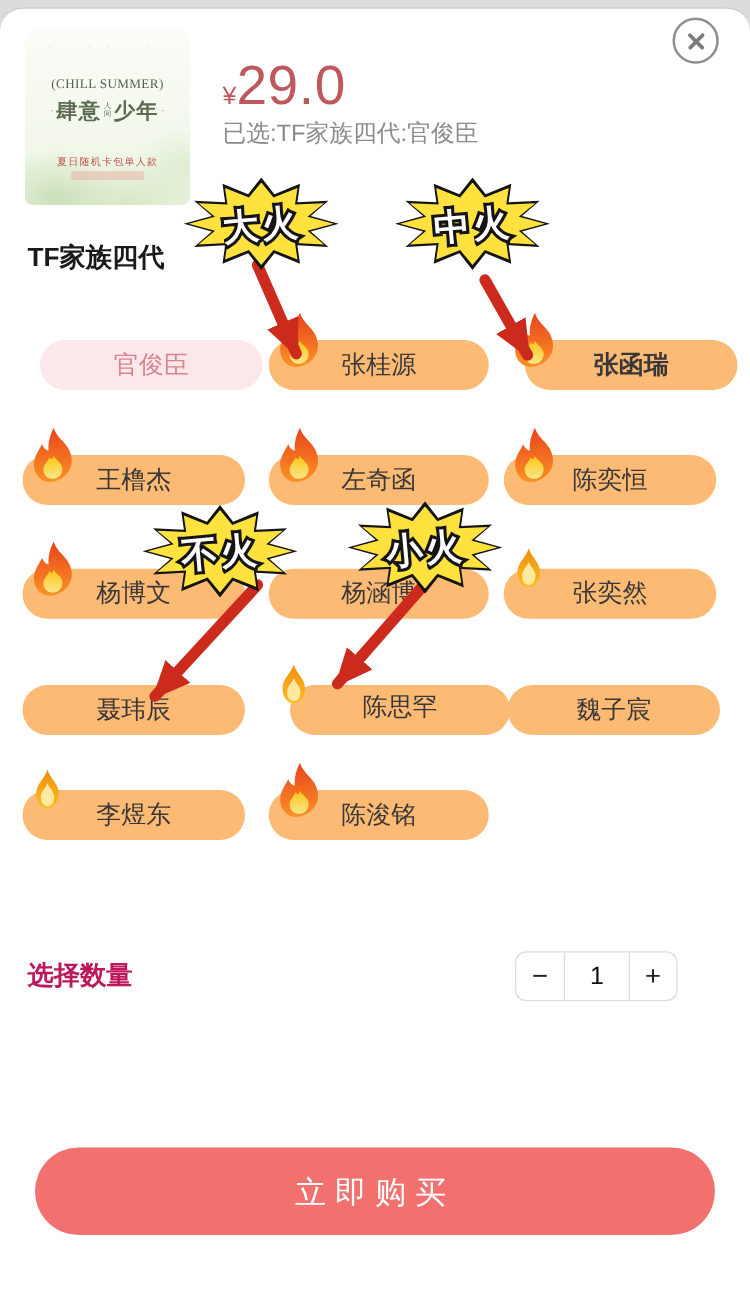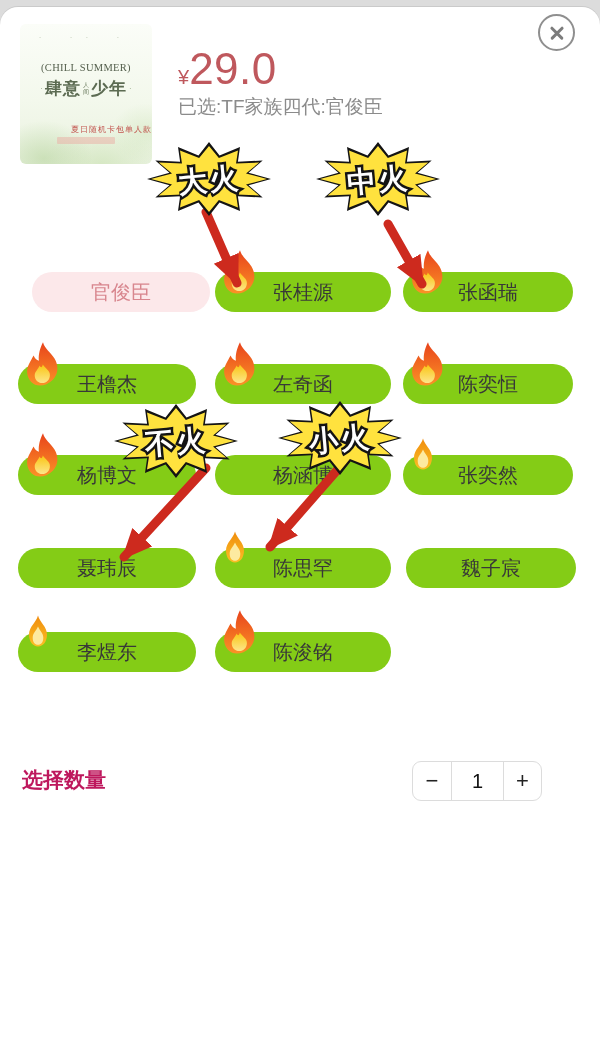--- a/index.html
+++ b/index.html
@@ -13,37 +13,37 @@
       radial-gradient(70px 54px at 18% 96%, rgba(178,209,152,.55), rgba(178,209,152,0) 70%),
       radial-gradient(80px 50px at 62% 100%, rgba(196,222,170,.5), rgba(196,222,170,0) 72%),
       radial-gradient(46px 40px at 95% 78%, rgba(205,228,184,.45), rgba(205,228,184,0) 75%),
       linear-gradient(180deg,#fbfdf8 0%,#f3f8ec 55%,#e9f2df 100%);}
   .album .tick-row{position:absolute;top:10px;left:0;width:100%;text-align:center;font-size:5px;color:#b9c4ae;letter-spacing:14px;}
   .album .brand{position:absolute;top:38px;left:0;width:100%;text-align:center;font-family:"Liberation Serif","DejaVu Serif",serif;font-size:10.5px;color:#55604e;letter-spacing:.3px;}
   .album .title-row{position:absolute;top:53px;left:0;width:100%;display:flex;align-items:center;justify-content:center;gap:2px;color:#5c6b52;font-family:"Liberation Serif","DejaVu Serif",serif;}
   .album .title-big{font-size:17px;font-weight:bold;letter-spacing:1px;text-align:center;}
   .album .title-dot{font-size:8px;color:#8fa17e;}
   .album .title-small{display:flex;flex-direction:column;align-items:center;justify-content:center;font-size:6px;line-height:6.5px;color:#6a7a5e;}
-  .album .subtitle{position:absolute;top:100px;left:0;width:100%;text-align:right;font-size:8px;color:#c2554f;letter-spacing:1px;}
+  .album .subtitle{position:absolute;top:100px;left:0;width:100%;text-align:center;font-size:8px;color:#c2554f;letter-spacing:1px;}
   .album .chip{position:absolute;top:113px;left:50%;transform:translateX(-50%);width:58px;height:7px;background:rgba(233,178,168,.55);border-radius:1px;}
 
   .price{position:absolute;left:178px;top:44px;color:#bf585d;}
   .price .cur{font-size:20px;}
   .price .val{font-size:44px;letter-spacing:.5px;}
   .selected-summary{position:absolute;left:178px;top:94px;font-size:19px;color:#8b8b8b;}
 
   .close-btn{position:absolute;left:538px;top:14px;width:37px;height:37px;border:2px solid #8f8f8f;border-radius:50%;box-sizing:border-box;cursor:pointer;}
   .close-btn .bar{position:absolute;left:50%;top:50%;width:17px;height:2.6px;background:#7c7c7c;border-radius:2px;}
   .close-btn .bar.a{transform:translate(-50%,-50%) rotate(45deg);}
   .close-btn .bar.b{transform:translate(-50%,-50%) rotate(-45deg);}
 
   .group-title{position:absolute;left:22px;top:192px;font-size:21px;font-weight:bold;color:#1a1a1a;}
 
   
-  .pill{position:absolute;height:40px;border-radius:20px;background:#84cc16;color:#383838;font-size:20px;line-height:40px;text-align:center;z-index:10;cursor:pointer;}
+  .pill{position:absolute;height:40px;border-radius:20px;background:#fdba74;color:#383838;font-size:20px;line-height:40px;text-align:center;z-index:10;cursor:pointer;}
   .pill.selected{background:#fce8ea;color:#d8868e;}
   .flame{position:absolute;z-index:20;pointer-events:none;}
 
   
   #arrow-layer{position:absolute;left:0;top:0;width:600px;height:1040px;z-index:30;pointer-events:none;}
   .badge{position:absolute;width:124px;height:74px;z-index:40;pointer-events:none;}
   .badge .shape-outer{position:absolute;inset:0;background:#141414;
     clip-path:polygon(50% 0%,58.5% 18.1%,75% 6.7%,73.3% 26.7%,93.3% 25%,81.9% 41.5%,100% 50%,81.9% 58.5%,93.3% 75%,73.3% 73.3%,75% 93.3%,58.5% 81.9%,50% 100%,41.5% 81.9%,25% 93.3%,26.7% 73.3%,6.7% 75%,18.1% 58.5%,0% 50%,18.1% 41.5%,6.7% 25%,26.7% 26.7%,25% 6.7%,41.5% 18.1%);}
   .badge .shape-inner{position:absolute;inset:4px;background:#ffe23e;
     clip-path:polygon(50% 0%,58.5% 18.1%,75% 6.7%,73.3% 26.7%,93.3% 25%,81.9% 41.5%,100% 50%,81.9% 58.5%,93.3% 75%,73.3% 73.3%,75% 93.3%,58.5% 81.9%,50% 100%,41.5% 81.9%,25% 93.3%,26.7% 73.3%,6.7% 75%,18.1% 58.5%,0% 50%,18.1% 41.5%,6.7% 25%,26.7% 26.7%,25% 6.7%,41.5% 18.1%);}
@@ -104,29 +104,30 @@
   <div class="price">
     <span class="cur">¥</span><span class="val">29.0</span>
   </div>
   <div class="selected-summary">已选:TF家族四代:官俊臣</div>
 
   <div class="close-btn">
     <span class="bar a"></span>
     <span class="bar b"></span>
   </div>
 
+  <div class="group-title">TF家族四代</div>
 
   <div id="member-grid">
       <div class="pill selected" style="left: 32px; top: 272px; width: 178px;">官俊臣</div>
       <div class="pill" style="left: 215px; top: 272px; width: 176px;">张桂源</div>
       <span class="flame" style="left: 219px; top: 249px;"><svg width="42" height="46" viewBox="0 0 36 40">
   <path d="M18 1 C19.5 7 25 10 28 15.2 C31.5 21 31.7 28.6 26.6 33.6 C23.2 37 19 38.8 15.3 38.8 C9.6 38.8 4.6 34.2 4.2 27.4 C3.9 21.6 7.3 17.6 9.8 12.6 C10.9 15.2 12.4 16.7 14.4 17.1 C13.8 11.4 15.6 5.6 18 1 Z" fill="url(#gradLargeA)"></path>
   <path d="M17.8 20.5 C20.3 24.3 24 25.6 24 29.6 C24 33.8 21.2 36.6 17.4 36.6 C13.7 36.6 10.8 33.9 10.8 30 C10.8 26.7 13.5 25.2 15.1 21.4 C16 23.6 17.2 23.4 17.8 20.5 Z" fill="url(#gradLargeB)"></path>
 </svg></span>
-      <div class="pill" style="left: 403px; top: 272px; width: 170px;">张函瑞</div>
+      <div class="pill" style="left: 420px; top: 272px; width: 170px; font-weight: bold;">张函瑞</div>
       <span class="flame" style="left: 407px; top: 249px;"><svg width="42" height="46" viewBox="0 0 36 40">
   <path d="M18 1 C19.5 7 25 10 28 15.2 C31.5 21 31.7 28.6 26.6 33.6 C23.2 37 19 38.8 15.3 38.8 C9.6 38.8 4.6 34.2 4.2 27.4 C3.9 21.6 7.3 17.6 9.8 12.6 C10.9 15.2 12.4 16.7 14.4 17.1 C13.8 11.4 15.6 5.6 18 1 Z" fill="url(#gradLargeA)"></path>
   <path d="M17.8 20.5 C20.3 24.3 24 25.6 24 29.6 C24 33.8 21.2 36.6 17.4 36.6 C13.7 36.6 10.8 33.9 10.8 30 C10.8 26.7 13.5 25.2 15.1 21.4 C16 23.6 17.2 23.4 17.8 20.5 Z" fill="url(#gradLargeB)"></path>
 </svg></span>
       <div class="pill" style="left: 18px; top: 364px; width: 178px;">王橹杰</div>
       <span class="flame" style="left: 22px; top: 341px;"><svg width="42" height="46" viewBox="0 0 36 40">
   <path d="M18 1 C19.5 7 25 10 28 15.2 C31.5 21 31.7 28.6 26.6 33.6 C23.2 37 19 38.8 15.3 38.8 C9.6 38.8 4.6 34.2 4.2 27.4 C3.9 21.6 7.3 17.6 9.8 12.6 C10.9 15.2 12.4 16.7 14.4 17.1 C13.8 11.4 15.6 5.6 18 1 Z" fill="url(#gradLargeA)"></path>
   <path d="M17.8 20.5 C20.3 24.3 24 25.6 24 29.6 C24 33.8 21.2 36.6 17.4 36.6 C13.7 36.6 10.8 33.9 10.8 30 C10.8 26.7 13.5 25.2 15.1 21.4 C16 23.6 17.2 23.4 17.8 20.5 Z" fill="url(#gradLargeB)"></path>
 </svg></span>
       <div class="pill" style="left: 215px; top: 364px; width: 176px;">左奇函</div>
@@ -144,21 +145,21 @@
   <path d="M18 1 C19.5 7 25 10 28 15.2 C31.5 21 31.7 28.6 26.6 33.6 C23.2 37 19 38.8 15.3 38.8 C9.6 38.8 4.6 34.2 4.2 27.4 C3.9 21.6 7.3 17.6 9.8 12.6 C10.9 15.2 12.4 16.7 14.4 17.1 C13.8 11.4 15.6 5.6 18 1 Z" fill="url(#gradLargeA)"></path>
   <path d="M17.8 20.5 C20.3 24.3 24 25.6 24 29.6 C24 33.8 21.2 36.6 17.4 36.6 C13.7 36.6 10.8 33.9 10.8 30 C10.8 26.7 13.5 25.2 15.1 21.4 C16 23.6 17.2 23.4 17.8 20.5 Z" fill="url(#gradLargeB)"></path>
 </svg></span>
       <div class="pill" style="left: 215px; top: 455px; width: 176px;">杨涵博</div>
       <div class="pill" style="left: 403px; top: 455px; width: 170px; text-align: center;">张奕然</div>
       <span class="flame" style="left: 411px; top: 436px;"><svg width="24" height="36" viewBox="0 0 24 34">
   <path d="M12 1.5 C13.8 8.5 21 12.5 21 20.5 C21 27.6 17.1 32.5 12 32.5 C6.9 32.5 3 27.6 3 20.5 C3 12.5 10.2 8.5 12 1.5 Z" fill="url(#gradSmallA)"></path>
   <path d="M12 12.5 C13.8 17 17.3 18.8 17.3 23.7 C17.3 28.2 15 30.8 12 30.8 C9 30.8 6.7 28.2 6.7 23.7 C6.7 18.8 10.2 17 12 12.5 Z" fill="#fdeaa0"></path>
 </svg></span>
       <div class="pill" style="left: 18px; top: 548px; width: 178px;">聂玮辰</div>
-      <div class="pill" style="left: 215px; top: 548px; width: 176px;">陈思罕</div>
+      <div class="pill" style="left: 232px; top: 548px; width: 176px; font-family: Liberation Mono, monospace;">陈思罕</div>
       <span class="flame" style="left: 223px; top: 529px;"><svg width="24" height="36" viewBox="0 0 24 34">
   <path d="M12 1.5 C13.8 8.5 21 12.5 21 20.5 C21 27.6 17.1 32.5 12 32.5 C6.9 32.5 3 27.6 3 20.5 C3 12.5 10.2 8.5 12 1.5 Z" fill="url(#gradSmallA)"></path>
   <path d="M12 12.5 C13.8 17 17.3 18.8 17.3 23.7 C17.3 28.2 15 30.8 12 30.8 C9 30.8 6.7 28.2 6.7 23.7 C6.7 18.8 10.2 17 12 12.5 Z" fill="#fdeaa0"></path>
 </svg></span>
       <div class="pill" style="left: 406px; top: 548px; width: 170px;">魏子宸</div>
       <div class="pill" style="left: 18px; top: 632px; width: 178px;">李煜东</div>
       <span class="flame" style="left: 26px; top: 613px;"><svg width="24" height="36" viewBox="0 0 24 34">
   <path d="M12 1.5 C13.8 8.5 21 12.5 21 20.5 C21 27.6 17.1 32.5 12 32.5 C6.9 32.5 3 27.6 3 20.5 C3 12.5 10.2 8.5 12 1.5 Z" fill="url(#gradSmallA)"></path>
   <path d="M12 12.5 C13.8 17 17.3 18.8 17.3 23.7 C17.3 28.2 15 30.8 12 30.8 C9 30.8 6.7 28.2 6.7 23.7 C6.7 18.8 10.2 17 12 12.5 Z" fill="#fdeaa0"></path>
 </svg></span>
@@ -212,13 +213,14 @@
       </div>
     </div>
 
   <div class="qty-label">选择数量</div>
   <div class="stepper">
     <div class="cell minus">−</div>
     <div class="cell value">1</div>
     <div class="cell plus">+</div>
   </div>
 
+  <div class="buy-btn">立即购买</div>
 </div>
 
 </body></html>

